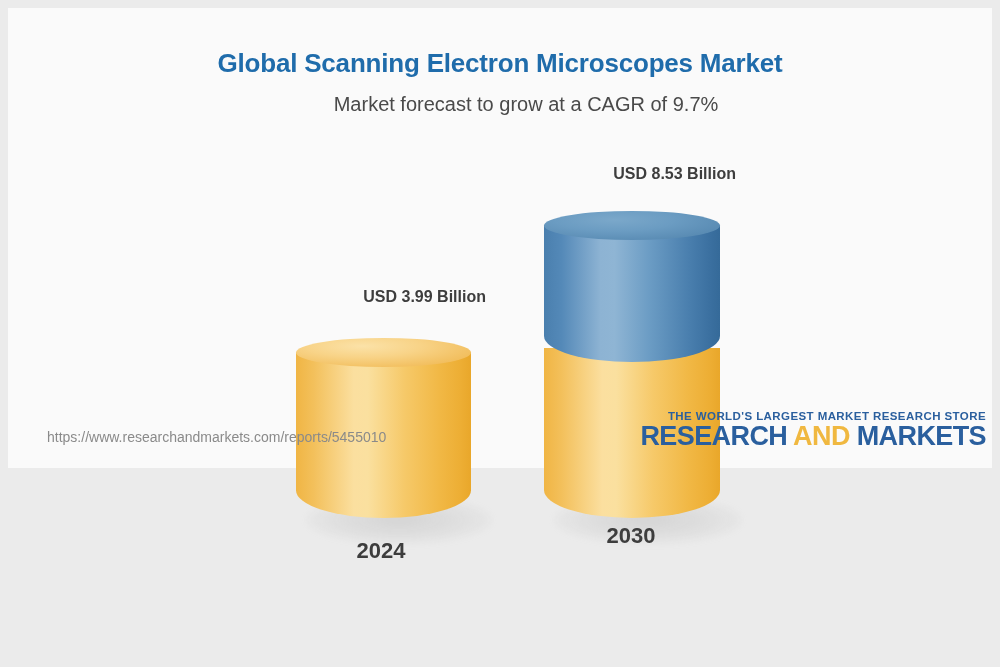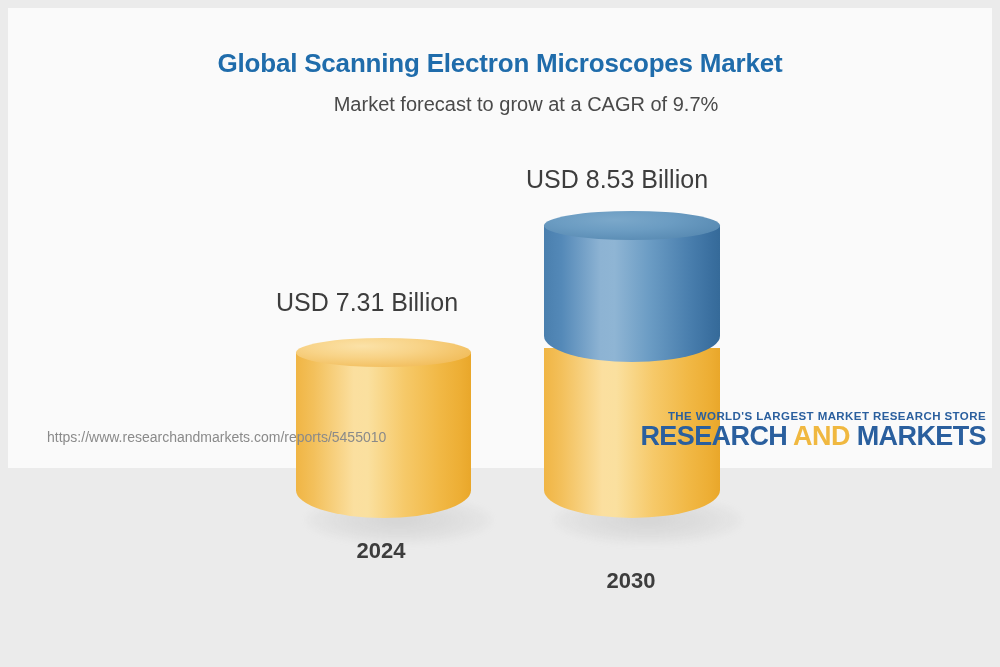--- a/index.html
+++ b/index.html
@@ -39,38 +39,38 @@
     top: 85px;
     width: 984px;
     text-align: center;
     font-size: 20px;
     font-weight: normal;
     color: #4a4a4a;
     padding-left: 26px;
   }
   .val-label {
     position: absolute;
-    font-size: 25px;
-    font-weight: normal;
+    font-size: 16px;
+    font-weight: bold;
     color: #3d3d3d;
-    text-align: left;
+    text-align: right;
     white-space: nowrap;
   }
   #val-2024 { left: 268px; top: 280px; width: 210px; }
   #val-2030 { left: 518px; top: 157px; width: 210px; }
   .year-label {
     position: absolute;
     font-size: 22px;
     font-weight: bold;
     color: #3d3d3d;
     text-align: center;
     white-space: nowrap;
   }
   #year-2024 { left: 268px; top: 530px; width: 210px; }
-  #year-2030 { left: 518px; top: 560px; width: 210px; }
+  #year-2030 { left: 518px; top: 515px; width: 210px; }
 
   
   .cyl-wrap { position: absolute; }
   .cyl-shadow {
     position: absolute;
     border-radius: 50%;
     background: radial-gradient(ellipse at center,
       rgba(150,150,150,0.26) 0%,
       rgba(160,160,160,0.16) 45%,
       rgba(170,170,170,0.05) 72%,
@@ -171,21 +171,21 @@
 
   <div class="cyl-wrap" style="left:536px; top:203px; width:176px; height:307px;">
     <div class="cyl-shadow" style="left:10px; top:285px; width:188px; height:48px;"></div>
 
     <div class="cyl-body yellow-body" style="left:0px; top:137px; width:176px; height:170px; border-bottom-left-radius:88px 28px; border-bottom-right-radius:88px 28px;"></div>
 
     <div class="cyl-body blue-body" style="left:0px; top:14px; width:176px; height:137px; border-bottom-left-radius:88px 26px; border-bottom-right-radius:88px 26px;"></div>
     <div class="cyl-top blue-top" style="left:0px; top:0px; width:176px; height:29px;"></div>
   </div>
 
-  <div class="val-label" id="val-2024">USD 7.31 Billion</div>
+  <div class="val-label" id="val-2024">USD 3.99 Billion</div>
   <div class="val-label" id="val-2030">USD 8.53 Billion</div>
 
   <div class="year-label" id="year-2024">2024</div>
   <div class="year-label" id="year-2030">2030</div>
 
   <div id="url">https://www.researchandmarkets.com/reports/5455010</div>
 
   <div id="logo">
     <div id="logo-tag">THE WORLD'S LARGEST MARKET RESEARCH STORE</div>
     <div id="logo-main"><span>RESEARCH </span><span id="logo-and">AND </span><span>MARKETS</span></div>

